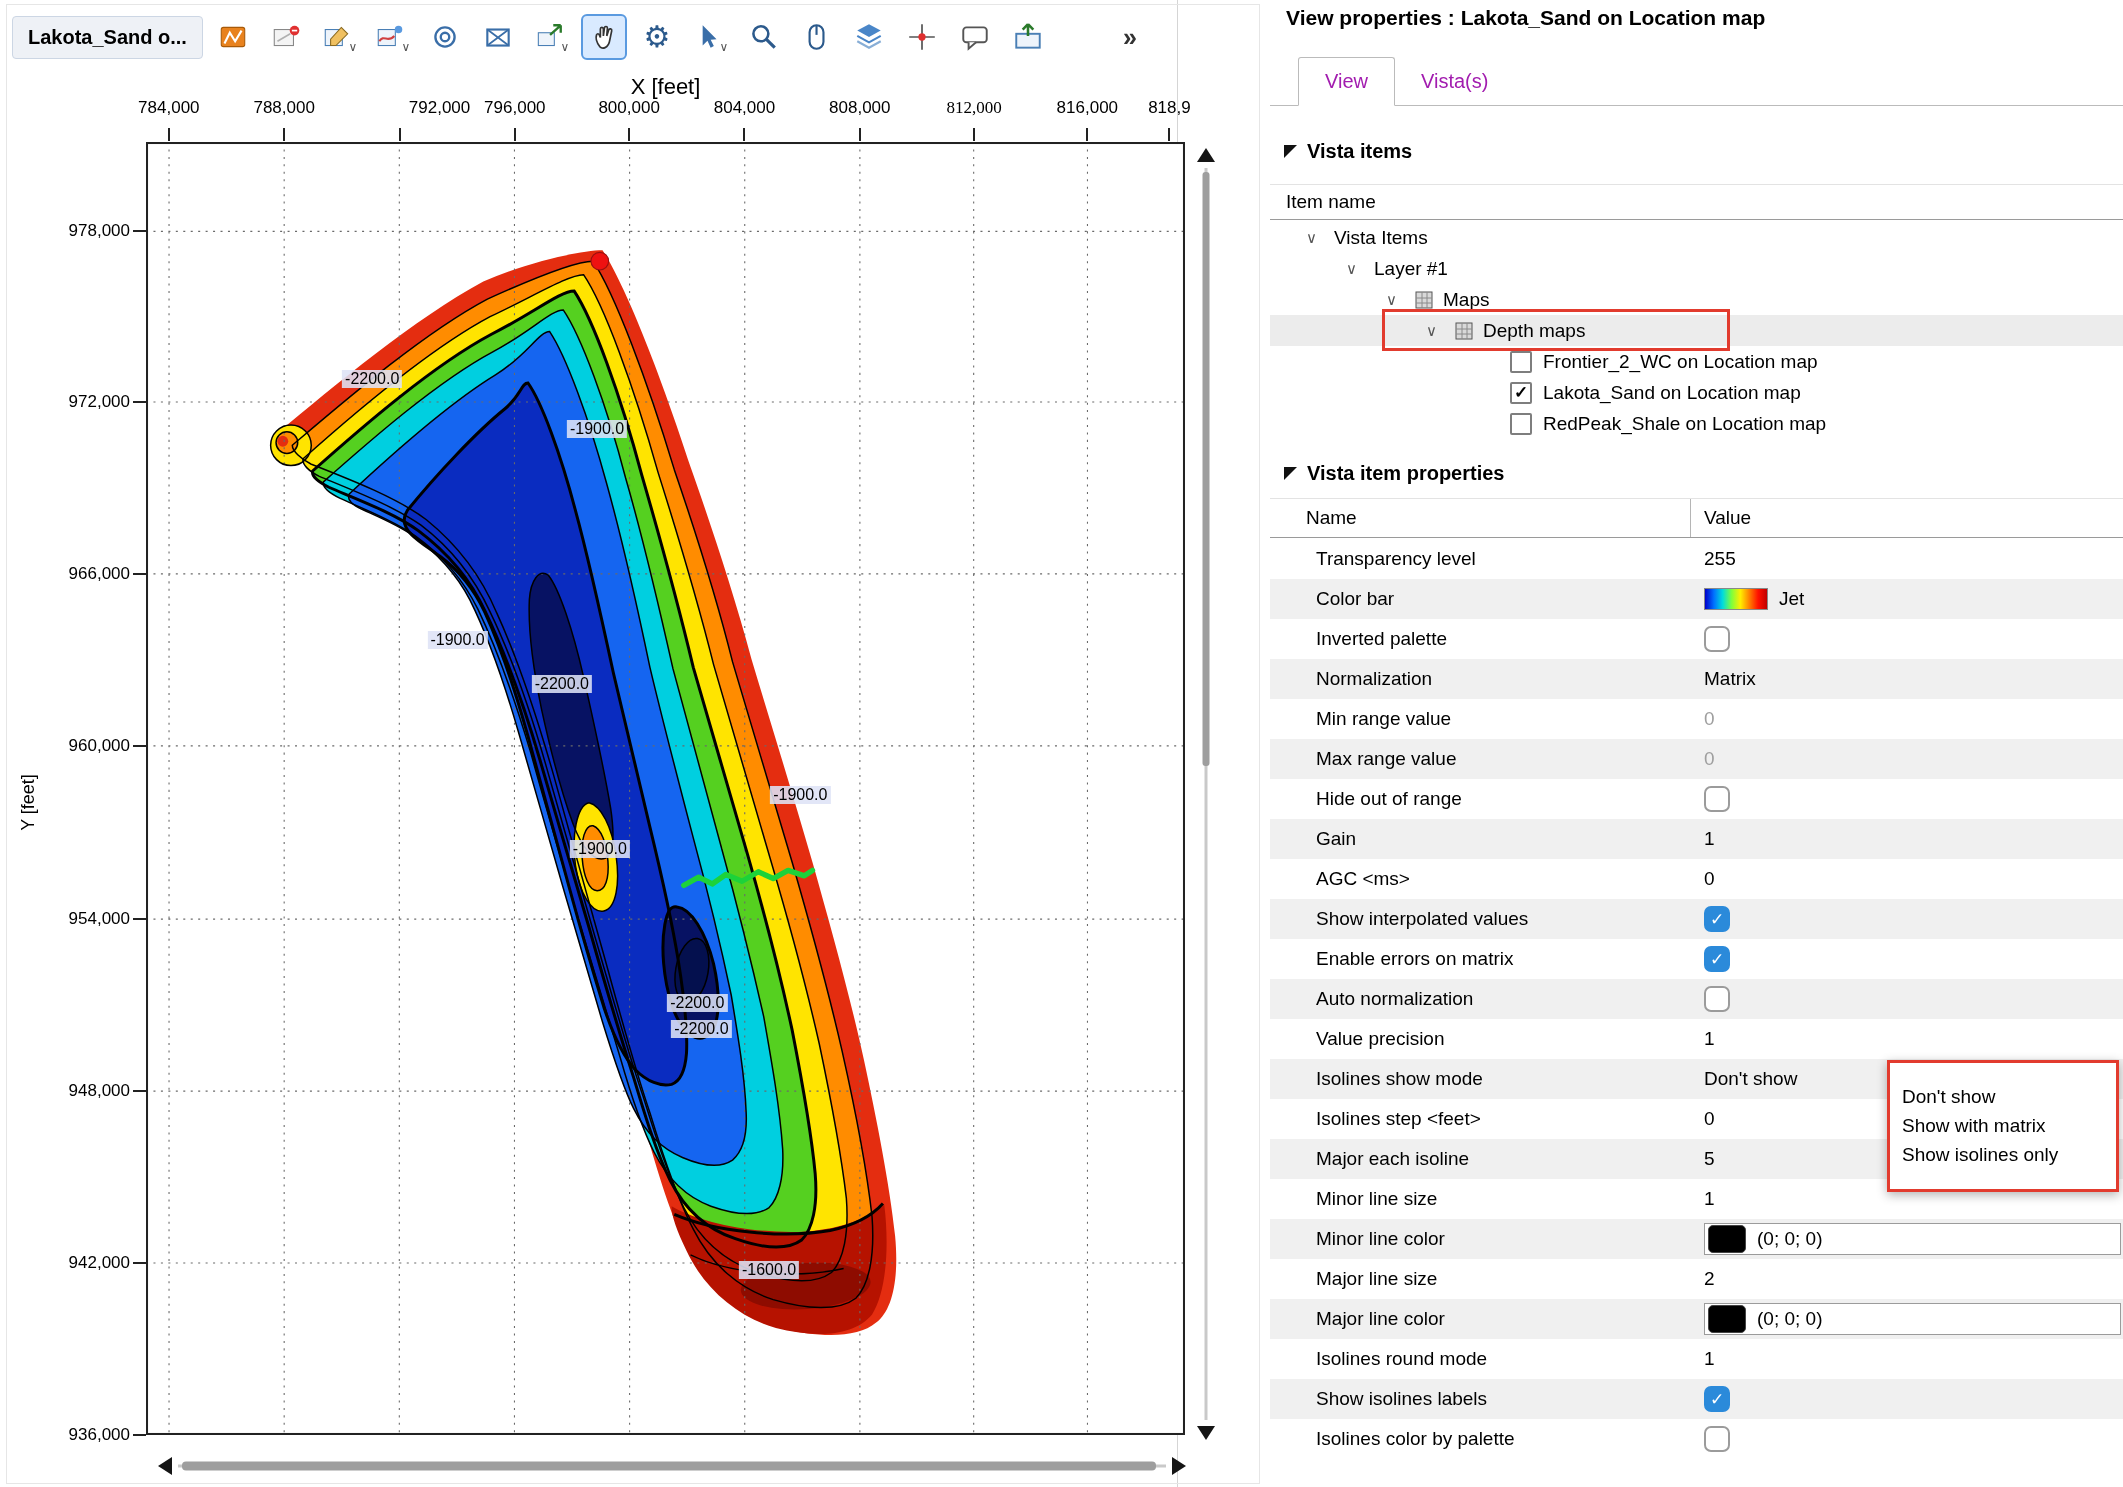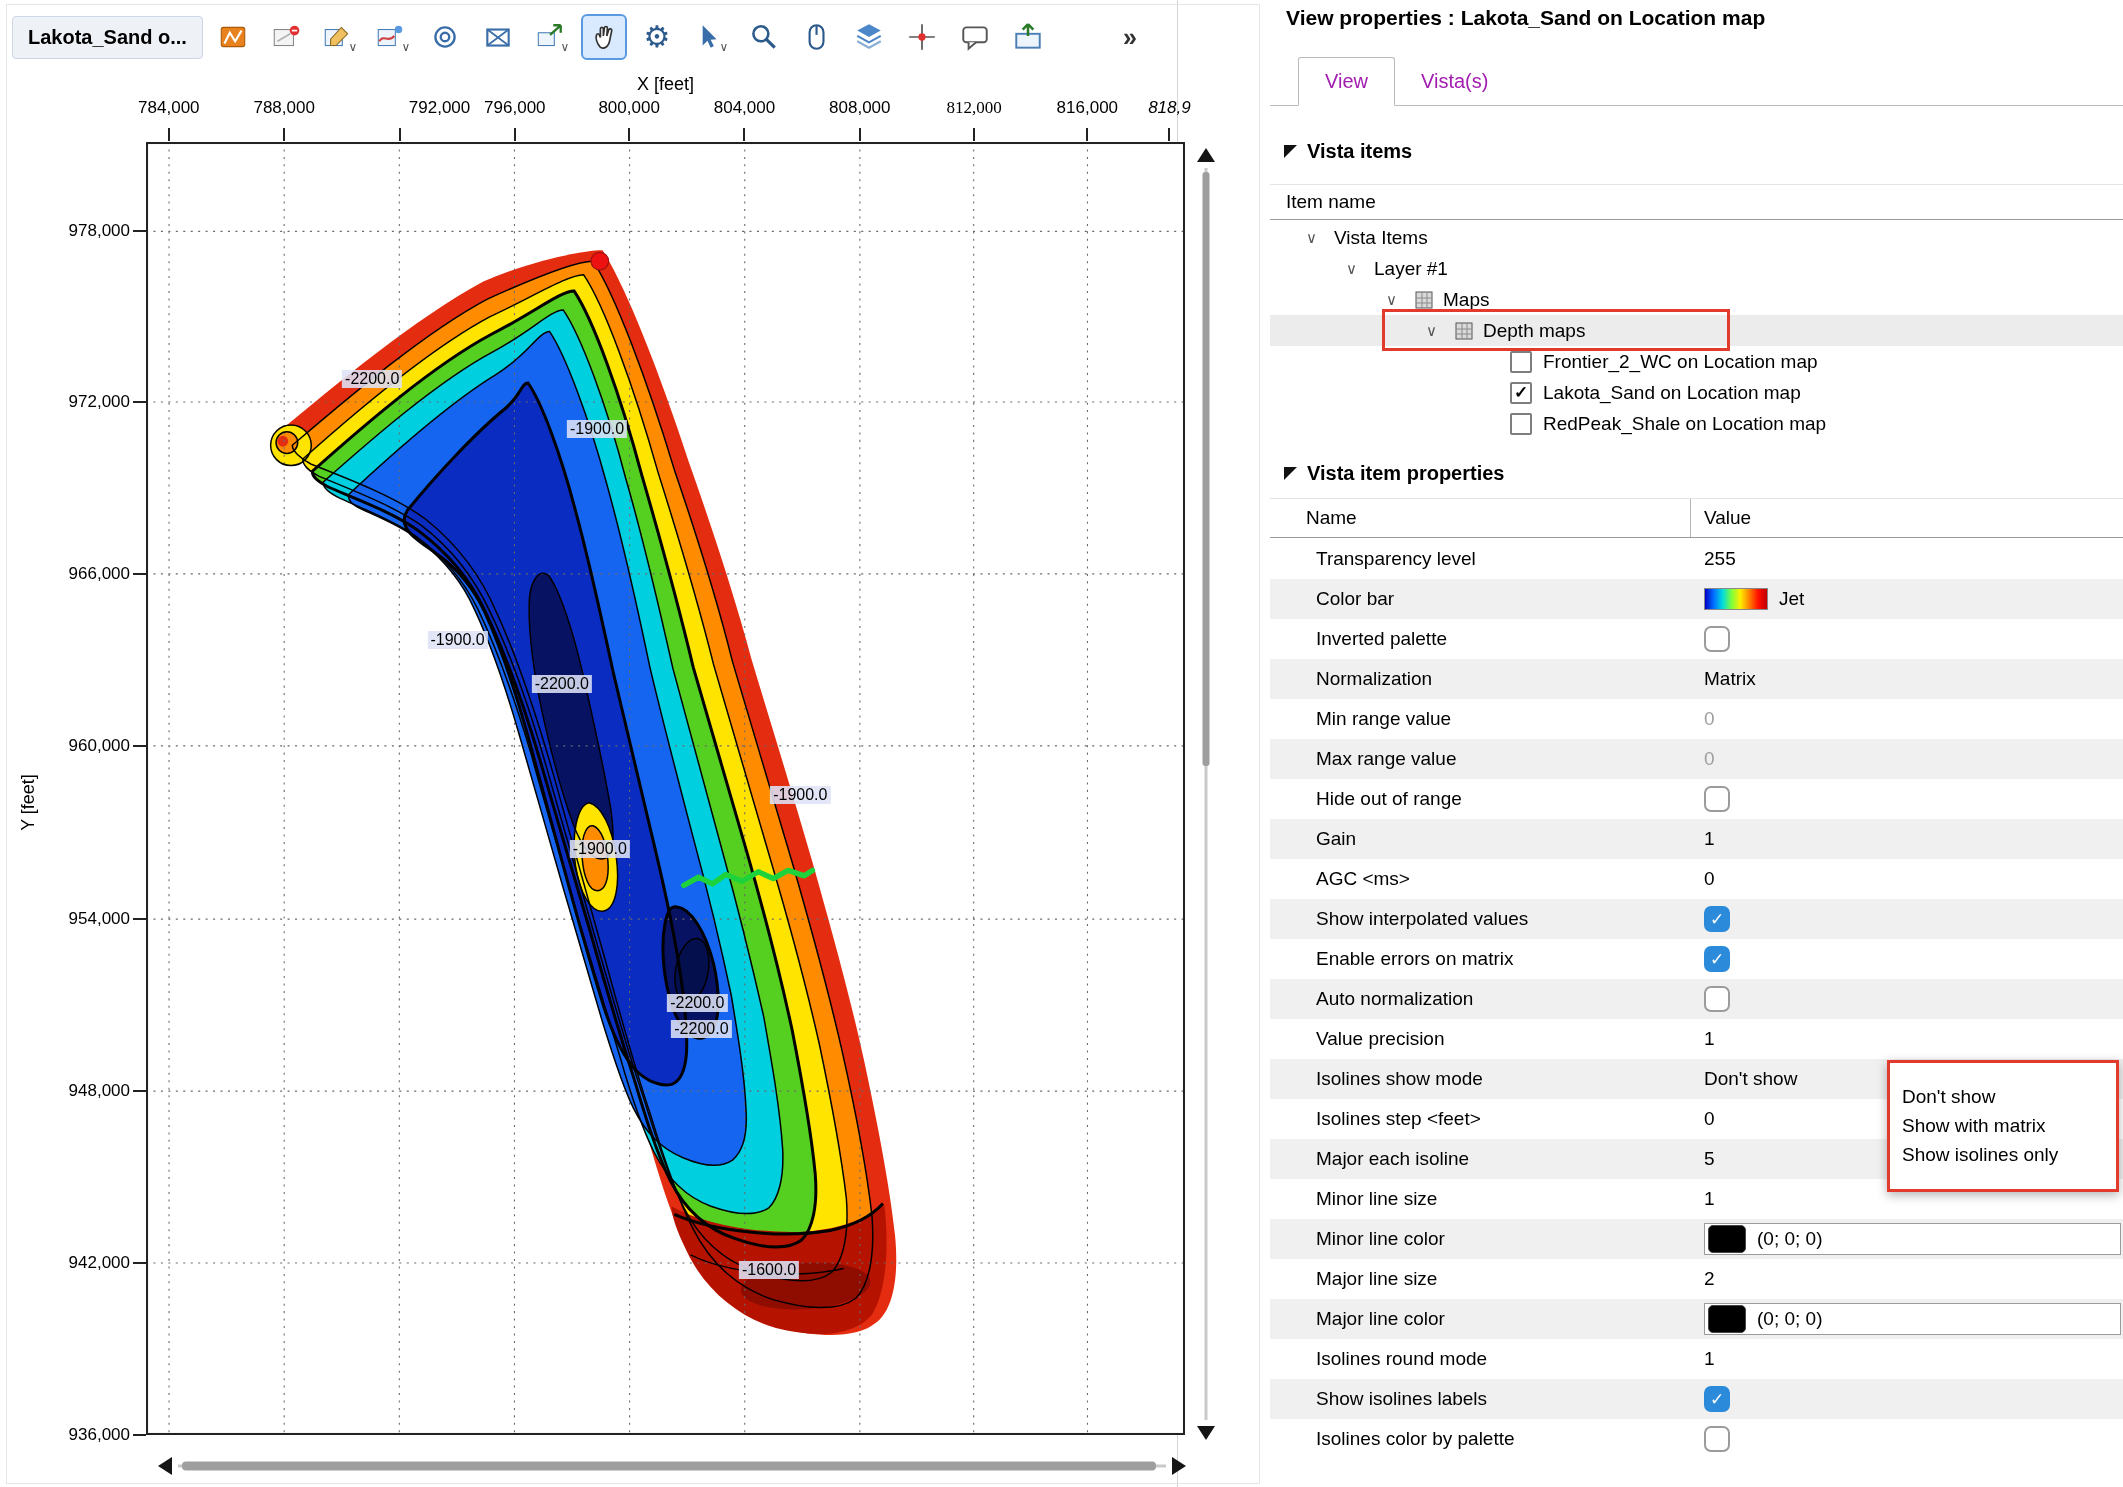--- a/index.html
+++ b/index.html
@@ -13,21 +13,21 @@
 
   .toolbar{position:absolute;left:12px;top:8px;right:14px;height:58px;display:flex;align-items:center;gap:7px}
   .map-tab{font-weight:bold;font-size:20px;padding:9px 15px;background:#eef1f6;border:1px solid #ccd6e4;
            border-radius:4px;white-space:nowrap}
   .tbtn{width:46px;height:46px;display:flex;align-items:center;justify-content:center;border-radius:6px;flex:none}
   .tbtn.active{background:#d9eaff;border:2px solid #5a9ae0;box-sizing:border-box}
   .chev{font-size:12px;color:#555;margin-left:-4px;align-self:flex-end;padding-bottom:6px}
   .gear-glyph{font-size:30px;line-height:1;color:#2c5a8c}
   .overflow-btn{margin-left:auto;margin-right:26px;font-size:25px;font-weight:bold;color:#333}
 
-  .x-axis-label{position:absolute;left:146px;top:74px;width:1039px;text-align:center;font-size:18px}
+  .x-axis-label{position:absolute;left:146px;top:74px;width:1039px;text-align:center;font-size:22px}
   #x-ticks{position:absolute;left:146px;top:98px;width:1039px;height:24px}
   .xtick{position:absolute;top:0;transform:translateX(-50%);font-size:17px;white-space:nowrap}
   #x-tick-marks{position:absolute;left:146px;top:128px;width:1039px;height:14px}
   .xmark{position:absolute;top:0;width:2px;height:13px;background:#222;transform:translateX(-50%)}
   .y-axis-label{position:absolute;left:-18px;top:792px;width:92px;text-align:center;font-size:18px;
                 transform:rotate(-90deg)}
   #y-ticks{position:absolute;left:26px;top:142px;width:104px;height:1293px}
   .ytick{position:absolute;right:0;transform:translateY(-50%);font-size:17px;white-space:nowrap}
   #y-tick-marks{position:absolute;left:133px;top:142px;width:13px;height:1293px}
   .ymark{position:absolute;right:0;height:2px;width:13px;background:#222;transform:translateY(-50%)}
@@ -220,21 +220,21 @@
   <div id="x-ticks">
       <div class="xtick" style="left: 2.2%;">784,000</div>
       <div class="xtick" style="left: 13.3%;">788,000</div>
       <div class="xtick" style="left: 24.4%; margin-left: 40px;">792,000</div>
       <div class="xtick" style="left: 35.5%;">796,000</div>
       <div class="xtick" style="left: 46.5%;">800,000</div>
       <div class="xtick" style="left: 57.6%;">804,000</div>
       <div class="xtick" style="left: 68.7%;">808,000</div>
       <div class="xtick" style="left: 79.7%; font-family: Liberation Serif, serif;">812,000</div>
       <div class="xtick" style="left: 90.6%;">816,000</div>
-      <div class="xtick" style="left: 98.5%; font-style: italic;">818,9</div>
+      <div class="xtick" style="left: 98.5%;">818,9</div>
     </div>
   <div id="x-tick-marks">
       <div class="xmark" style="left: 2.2%;"></div>
       <div class="xmark" style="left: 13.3%;"></div>
       <div class="xmark" style="left: 24.4%;"></div>
       <div class="xmark" style="left: 35.5%;"></div>
       <div class="xmark" style="left: 46.5%;"></div>
       <div class="xmark" style="left: 57.6%;"></div>
       <div class="xmark" style="left: 68.7%;"></div>
       <div class="xmark" style="left: 79.7%;"></div>

